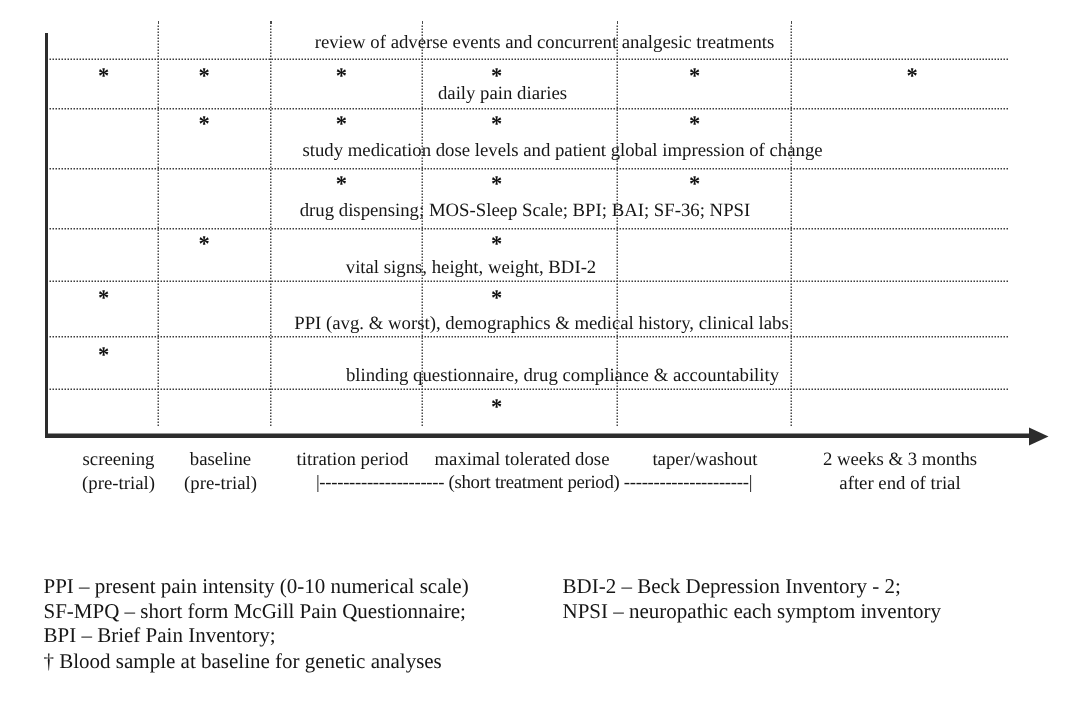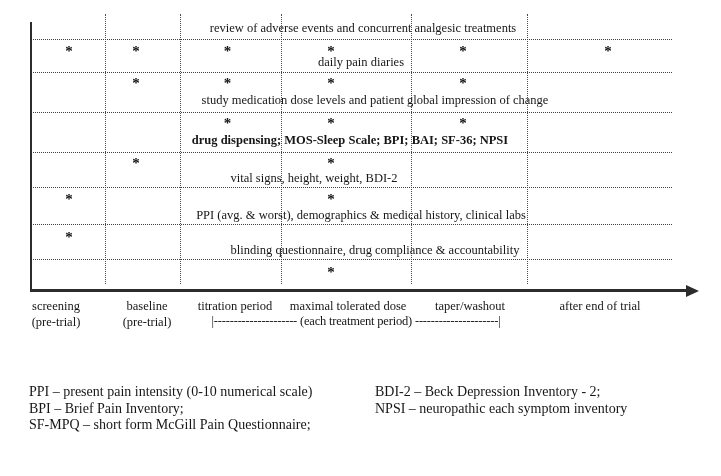--- a/index.html
+++ b/index.html
@@ -46,65 +46,67 @@
   <div class="xaxis"></div>
   <div class="arrowhead"></div>
   <div id="bands">
       <div class="band-label" style="left: 363px; top: 21px;">review of adverse events and concurrent analgesic treatments</div>
       <div class="mark" style="left: 69px; top: 43px;">*</div>
       <div class="mark" style="left: 136px; top: 43px;">*</div>
       <div class="mark" style="left: 227.5px; top: 43px;">*</div>
       <div class="mark" style="left: 331px; top: 43px;">*</div>
       <div class="mark" style="left: 463px; top: 43px;">*</div>
       <div class="mark" style="left: 608px; top: 43px;">*</div>
-      <div class="band-label" style="left: 335px; top: 55px; margin-left: 26px;">daily pain diaries</div>
+      <div class="band-label" style="left: 335px; top: 55px;">daily pain diaries</div>
       <div class="mark" style="left: 136px; top: 75px;">*</div>
       <div class="mark" style="left: 227.5px; top: 75px;">*</div>
       <div class="mark" style="left: 331px; top: 75px;">*</div>
       <div class="mark" style="left: 463px; top: 75px;">*</div>
       <div class="band-label" style="left: 375px; top: 93px;">study medication dose levels and patient global impression of change</div>
       <div class="mark" style="left: 227.5px; top: 115px;">*</div>
       <div class="mark" style="left: 331px; top: 115px;">*</div>
       <div class="mark" style="left: 463px; top: 115px;">*</div>
-      <div class="band-label" style="left: 350px; top: 133px; font-weight: bold;">drug dispensing; MOS-Sleep Scale; BPI; BAI; SF-36; NPSI</div>
+      <div class="band-label" style="left: 350px; top: 133px;">drug dispensing; MOS-Sleep Scale; BPI; BAI; SF-36; NPSI</div>
       <div class="mark" style="left: 136px; top: 155px;">*</div>
       <div class="mark" style="left: 331px; top: 155px;">*</div>
       <div class="band-label" style="left: 314px; top: 171px;">vital signs, height, weight, BDI-2</div>
       <div class="mark" style="left: 69px; top: 191px;">*</div>
       <div class="mark" style="left: 331px; top: 191px;">*</div>
       <div class="band-label" style="left: 361px; top: 208px;">PPI (avg. &amp; worst), demographics &amp; medical history, clinical labs</div>
       <div class="mark" style="left: 69px; top: 229px;">*</div>
       <div class="band-label" style="left: 355px; top: 243px; margin-left: 20px;">blinding questionnaire, drug compliance &amp; accountability</div>
       <div class="mark" style="left: 331px; top: 264px;">*</div>
     </div>
   <div id="timepoints">
-      <div class="timepoint" style="left: 56px;">
+      <div class="timepoint" style="left: 79px;">
         <div>screening</div>
         <div>(pre-trial)</div>
       </div>
       <div class="timepoint" style="left: 147px;">
         <div>baseline</div>
         <div>(pre-trial)</div>
       </div>
       <div class="timepoint" style="left: 235px;">
         <div>titration period</div>
       </div>
       <div class="timepoint" style="left: 348px;">
         <div>maximal tolerated dose</div>
       </div>
       <div class="timepoint" style="left: 470px;">
         <div>taper/washout</div>
       </div>
       <div class="timepoint" style="left: 600px;">
+        <div>2 weeks &amp; 3 months</div>
         <div>after end of trial</div>
       </div>
     </div>
-  <div class="tp-note">|--------------------- (each treatment period) ---------------------|</div>
+  <div class="tp-note">|--------------------- (short treatment period) ---------------------|</div>
   <div class="legend-col" id="legend-left" style="left:29px">
       <div>PPI – present pain intensity (0-10 numerical scale)</div>
+      <div>SF-MPQ – short form McGill Pain Questionnaire;</div>
       <div>BPI – Brief Pain Inventory;</div>
-      <div>SF-MPQ – short form McGill Pain Questionnaire;</div>
+      <div>† Blood sample at baseline for genetic analyses</div>
     </div>
   <div class="legend-col" id="legend-right" style="left:375px">
       <div>BDI-2 – Beck Depression Inventory - 2;</div>
       <div>NPSI – neuropathic each symptom inventory</div>
     </div>
 </div>
 
 </body></html>

